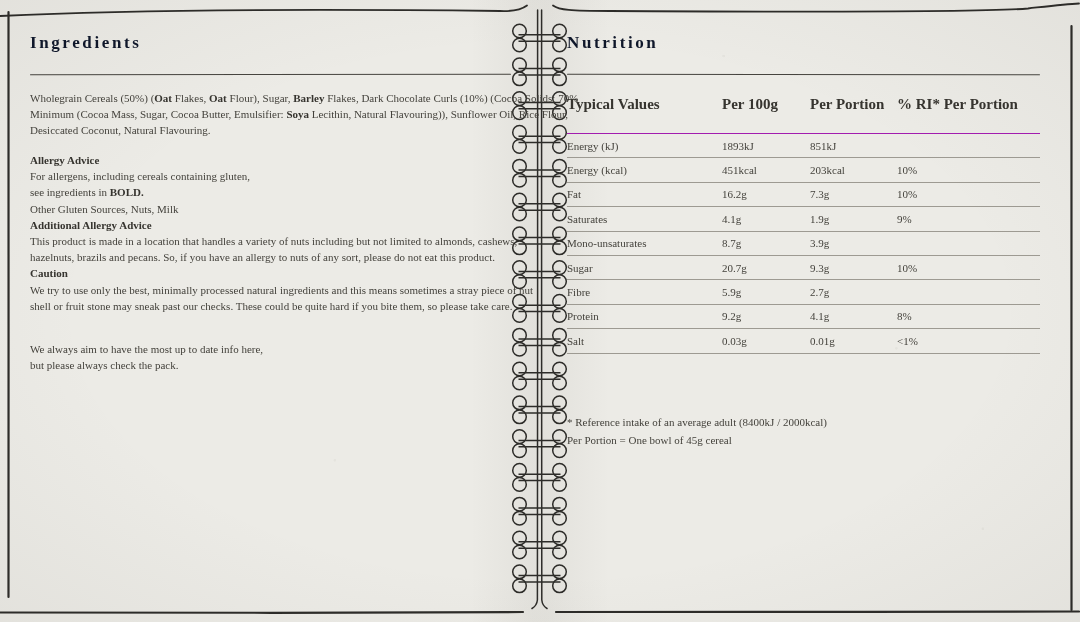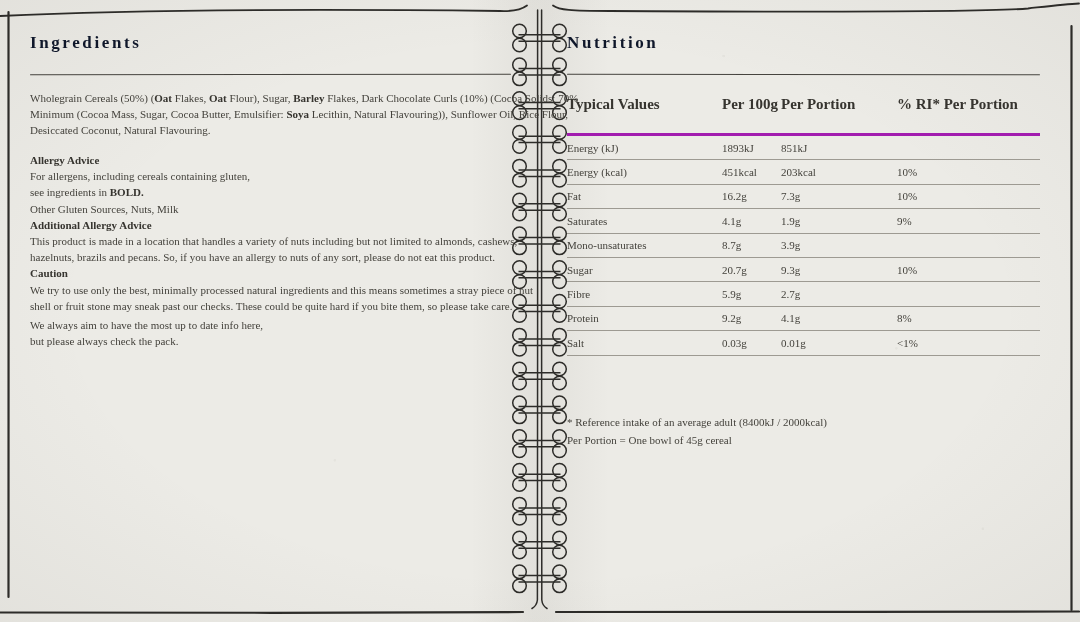--- a/index.html
+++ b/index.html
@@ -29,33 +29,33 @@
   #ing-title{left:30px;}
   #nut-title{left:567px;}
   .title-rule{position:absolute;top:74px;height:1.4px;background:#46443f;border-radius:1px;}
   #left-rule{left:30px;width:481px;transform:rotate(-.08deg);}
   #right-rule{left:567px;width:473px;transform:rotate(.06deg);}
 
   .textcol{position:absolute;left:30px;width:500px;font-size:11px;line-height:16.2px;}
   #ing-para{top:90px;}
   #advice{top:152px;}
   .line{white-space:nowrap;}
-  .line.gap{margin-top:3px;}
+  .line.gap{margin-top:27px;}
   .b{font-weight:bold;color:#36342f;}
 
   
   .ntable{position:absolute;left:567px;width:473px;font-size:11px;}
   .trow{position:relative;height:23.4px;border-bottom:1px solid #9d9a92;}
-  .trow.first{border-top:3px solid #a21caf;}
+  .trow.first{border-top:1px solid #a21caf;}
   .thead-row{position:absolute;left:567px;top:96px;width:473px;height:20px;font-size:15px;font-weight:bold;color:#36342f;}
   .cell{position:absolute;top:50%;transform:translateY(-50%);white-space:nowrap;}
   .hcell{position:absolute;top:0;white-space:nowrap;}
   .c1{left:0;}
   .c2{left:155px;}
-  .c3{left:214px;}
+  .c3{left:243px;}
   .c4{left:330px;}
   #nut-body{top:133px;}
 
   .footnotes{position:absolute;left:567px;top:414px;font-size:11px;line-height:17.5px;}
 </style>
 </head>
 <body>
 
 <div class="spine-shade"></div>
 

